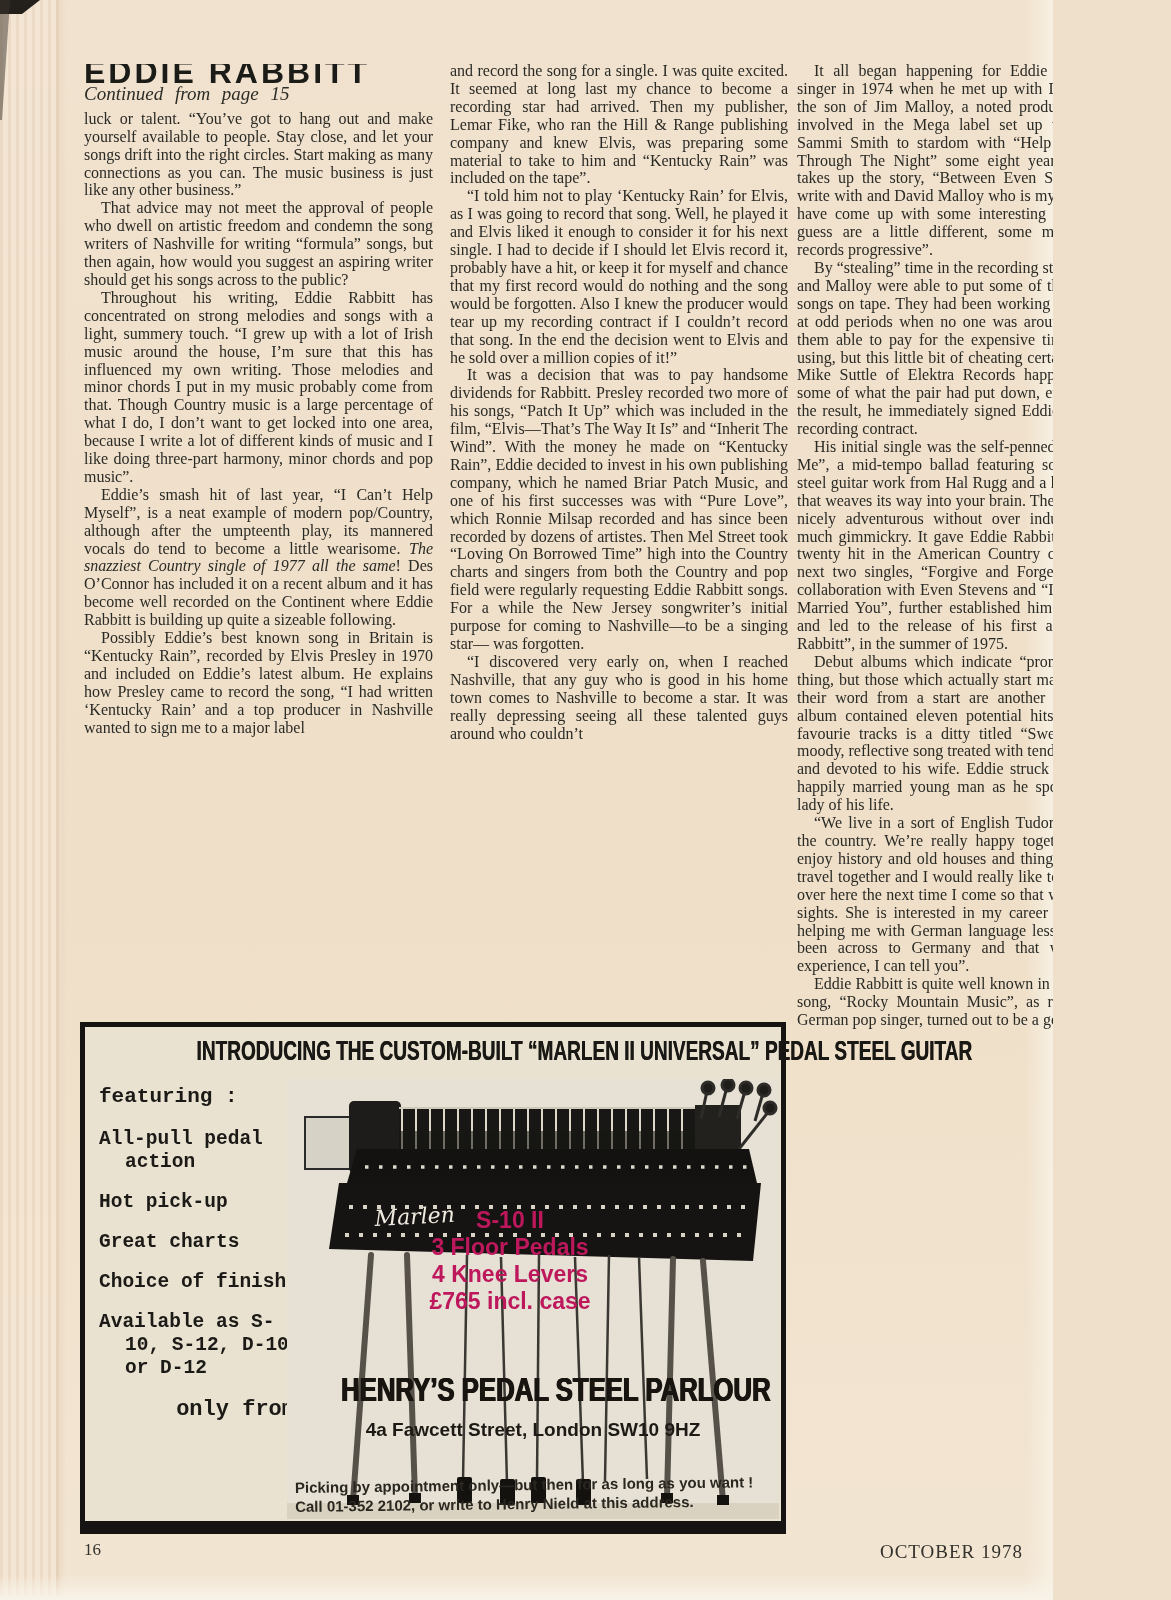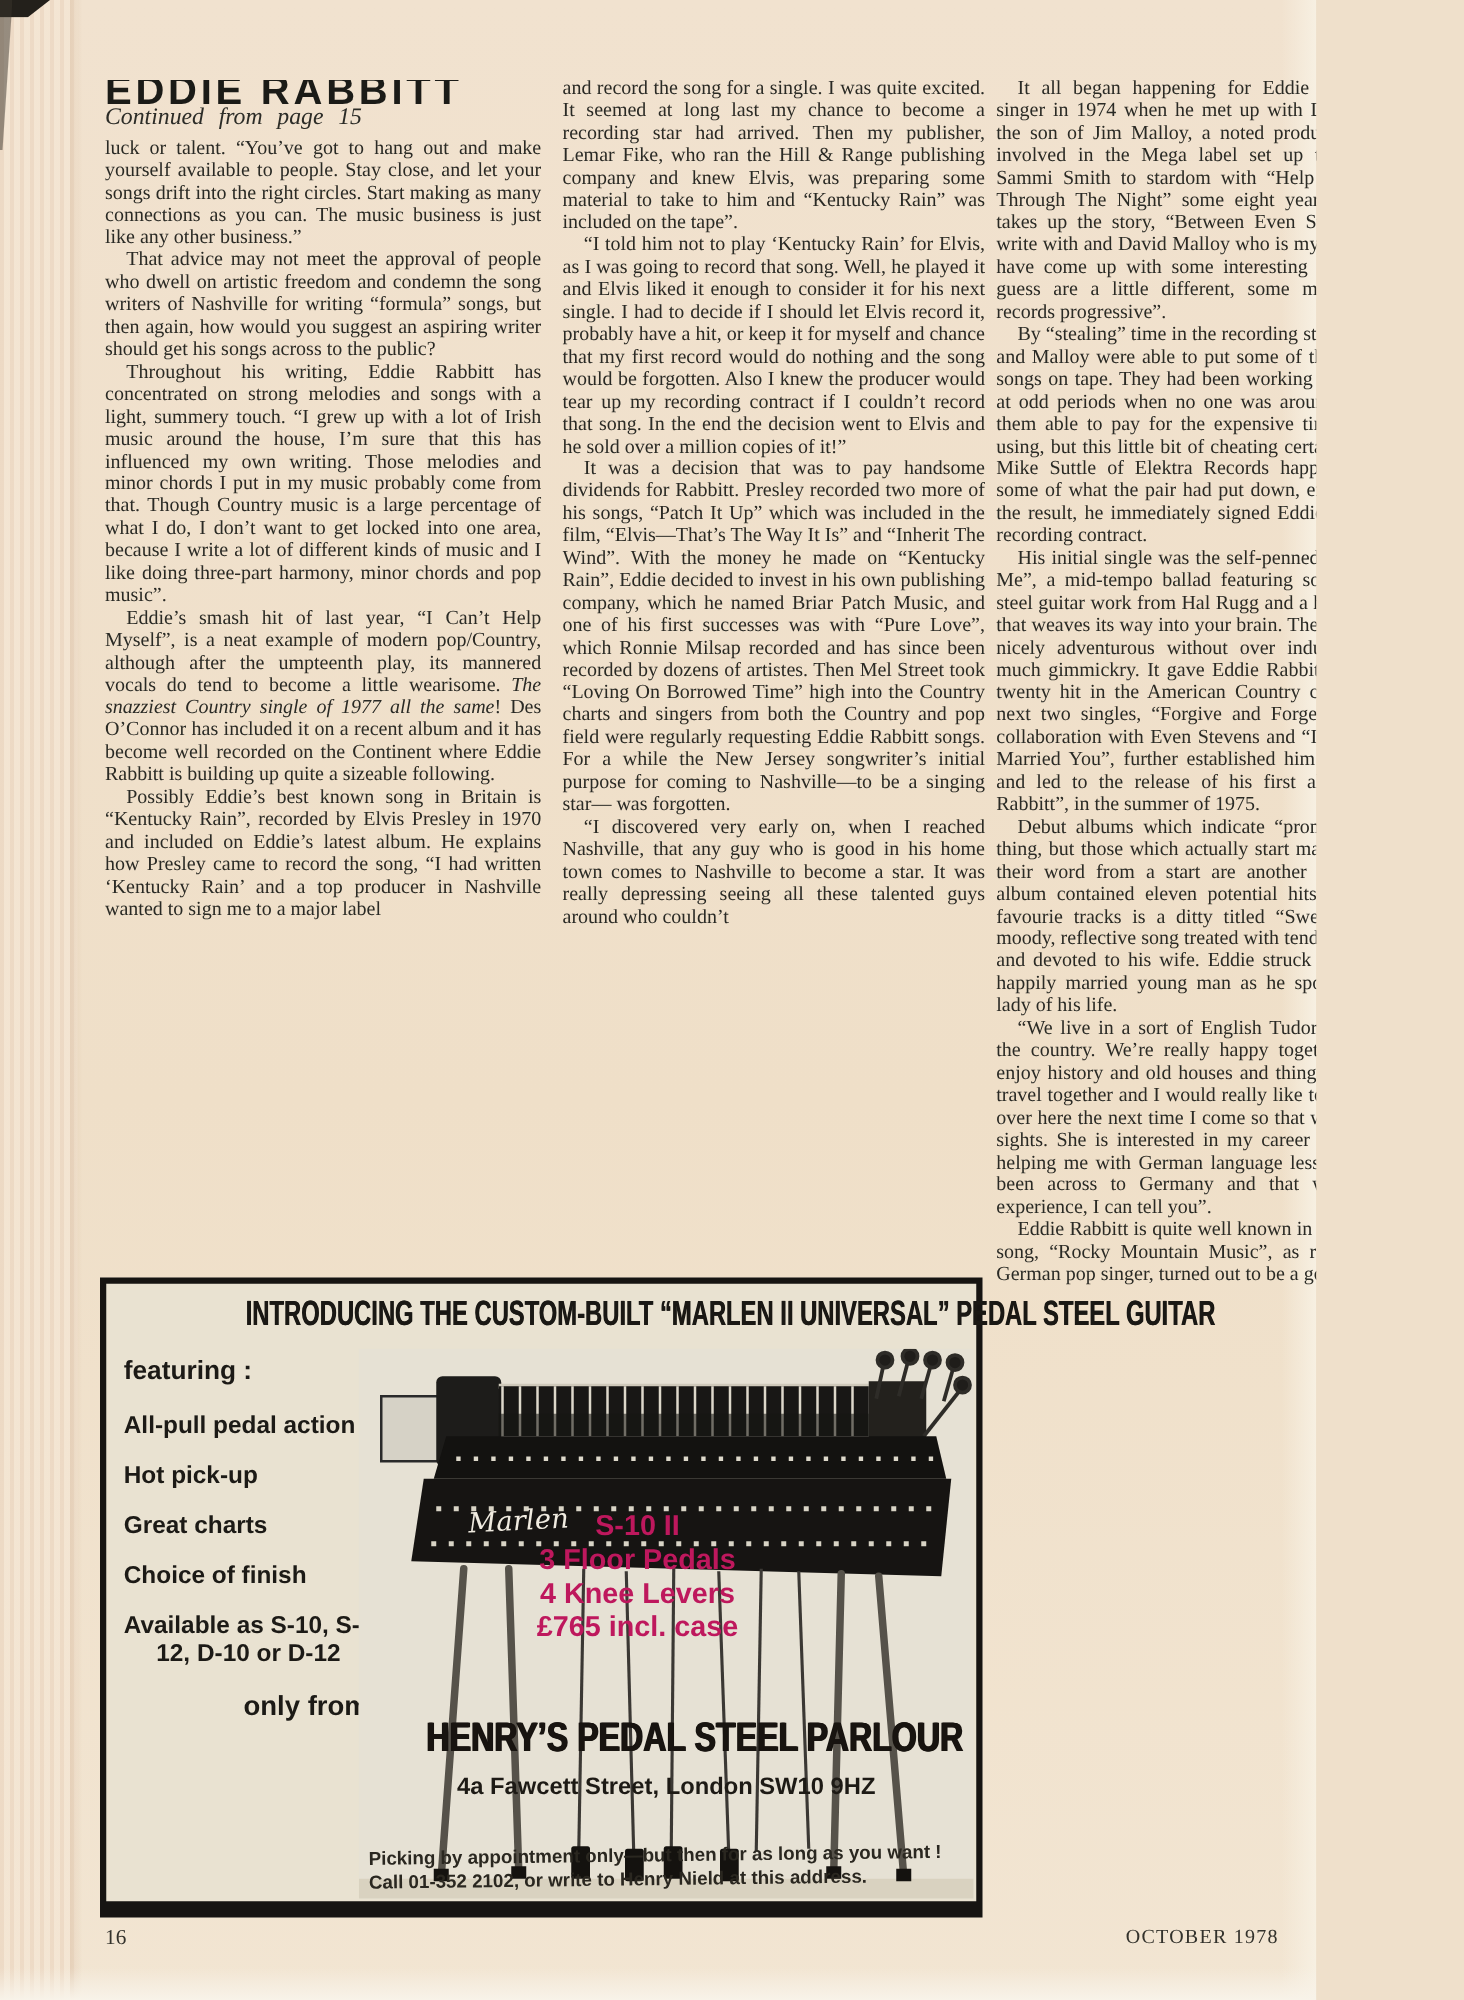--- a/index.html
+++ b/index.html
@@ -36,21 +36,21 @@
   .it{font-style:italic;}
 
   
   .ad{position:absolute;left:80px;top:1022px;width:706px;height:512px;box-sizing:border-box;
       background:#e9e2d1;border:5px solid #161412;border-bottom-width:13px;}
   .ad-headline{position:absolute;left:0;top:8px;width:100%;text-align:center;white-space:nowrap;
       font-family:"Liberation Sans",sans-serif;font-weight:bold;font-size:28px;color:#1a1814;
       transform:scaleX(0.68);transform-origin:50% 0;
       text-shadow:0.6px 0 0 #1a1814;}
   .ad-left{position:absolute;left:14px;top:58px;width:200px;
-      font-family:Liberation Sans, sans-serif;font-weight:bold;color:#1c1a16;}
+      font-family:Liberation Mono, monospace;font-weight:bold;color:#1c1a16;}
   .featuring{font-size:21px;margin-bottom:20px;}
   .feat{font-size:19.5px;line-height:23px;margin-bottom:17px;padding-left:26px;text-indent:-26px;}
   .feat:last-of-type{padding-left:0;text-indent:0;}
   .onlyfrom{font-size:22px;text-align:right;margin-top:16px;padding-right:4px;}
   .ad-photo{position:absolute;left:202px;top:52px;width:492px;height:440px;
       background:#e6e1d4;overflow:hidden;}
   .ad-photo svg{position:absolute;left:0;top:0;}
   .spec{position:absolute;left:-23px;top:128px;width:100%;text-align:center;
       font-family:"Liberation Sans",sans-serif;font-weight:bold;font-size:23px;line-height:27px;
       color:#be185d;}
@@ -59,21 +59,21 @@
       transform:scaleX(0.78);transform-origin:50% 0;
       text-shadow:0.8px 0 0 #181410,-0.8px 0 0 #181410;}
   .addr{position:absolute;left:0;top:340px;width:100%;text-align:center;
       font-family:Liberation Sans, sans-serif;font-weight:bold;font-size:19px;color:#1d1a15;}
   .notes{position:absolute;left:8px;top:396px;width:478px;
       font-family:"Liberation Sans",sans-serif;font-weight:bold;font-size:15px;line-height:19px;
       color:#2a2720;transform:rotate(-0.7deg);}
 
   
   .pagenum{position:absolute;left:84px;top:1540px;font-size:17px;color:#33322c;}
-  .issue{position:absolute;right:30px;top:1541px;font-size:16px;letter-spacing:1px;color:#33322c;}
+  .issue{position:absolute;right:30px;top:1541px;font-size:19px;letter-spacing:1px;color:#33322c;}
 </style>
 </head>
 <body>
 
 <div class="page">
   <div class="edge-left"></div>
   <div class="edge-left-shade"></div>
   <div class="edge-right"></div>
   <div class="edge-bottom"></div>
   <div class="corner-tl"></div>

